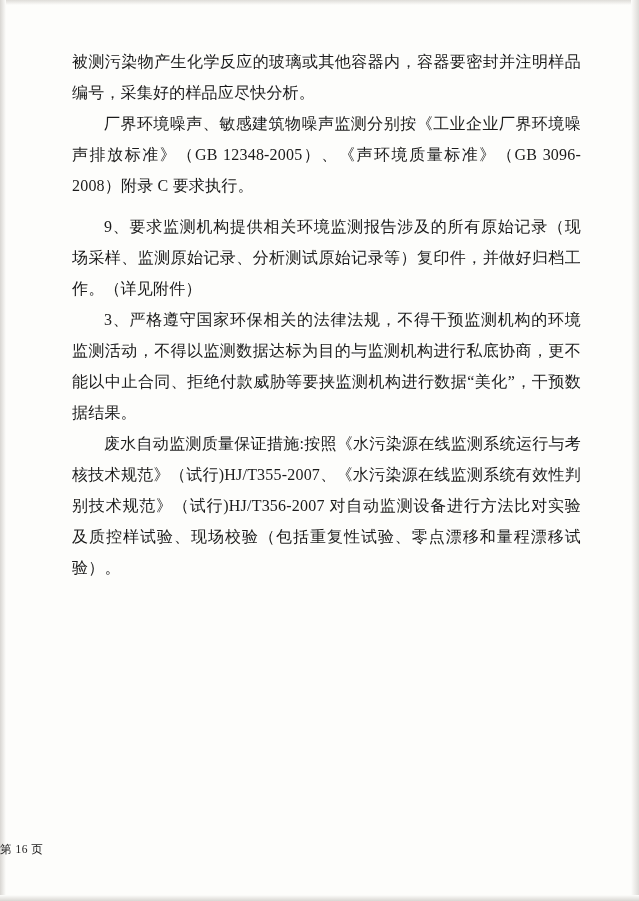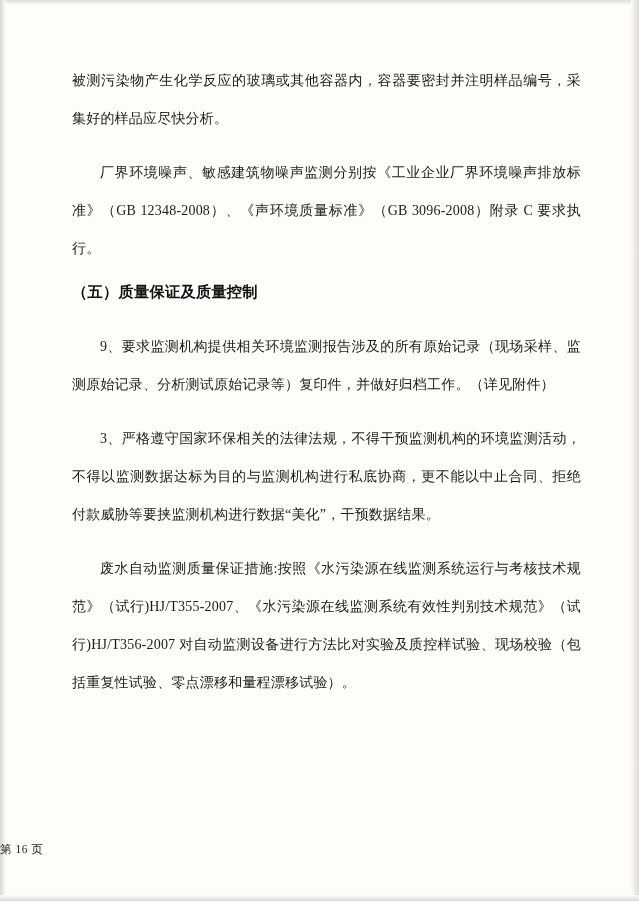--- a/index.html
+++ b/index.html
@@ -46,23 +46,23 @@
     height: 6px;
     background: linear-gradient(to top, #d9d7d3, #fdfdfb);
   }
   .content {
     position: absolute;
     left: 72px;
     right: 58px;
     top: 46px;
   }
   p.para {
-    margin: 16px 0 0 0;
-    font-size: 14px;
-    line-height: 38px;
+    margin: 0 0 0 0;
+    font-size: 16px;
+    line-height: 31px;
     color: #1b1b1b;
     text-align: justify;
     text-justify: inter-ideograph;
     letter-spacing: 0.2px;
   }
   p.indent {
     text-indent: 2em;
   }
   p.heading {
     margin: 0;
@@ -95,25 +95,24 @@
   <div class="scan-edge-top"></div>
   <div class="scan-edge-left"></div>
   <div class="scan-edge-right"></div>
   <div class="scan-edge-bottom"></div>
 
   <div class="content">
 
     <p class="para">被测污染物产生化学反应的玻璃或其他容器内，容器要密封并注明样品编号，采集好的样品应尽快分析。</p>
 
 
-    <p class="para indent">厂界环境噪声、敏感建筑物噪声监测分别按《工业企业厂界环境噪声排放标准》（GB 12348-2008）、《声环境质量标准》（GB 3096-2008）附录 C 要求执行。</p>
+    <p class="para indent">厂界环境噪声、敏感建筑物噪声监测分别按《工业企业厂界环境噪声排放标准》（GB 12348-2005）、《声环境质量标准》（GB 3096-2008）附录 C 要求执行。</p>
 
     <div class="gap-m"></div>
 
-    <p class="heading">（五）质量保证及质量控制</p>
 
     <div class="gap-s"></div>
 
     <p class="para indent">9、要求监测机构提供相关环境监测报告涉及的所有原始记录（现场采样、监测原始记录、分析测试原始记录等）复印件，并做好归档工作。（详见附件）</p>
 
 
     <p class="para indent">3、严格遵守国家环保相关的法律法规，不得干预监测机构的环境监测活动，不得以监测数据达标为目的与监测机构进行私底协商，更不能以中止合同、拒绝付款威胁等要挟监测机构进行数据“美化”，干预数据结果。</p>
 
 
     <p class="para indent">废水自动监测质量保证措施:按照《水污染源在线监测系统运行与考核技术规范》（试行)HJ/T355-2007、《水污染源在线监测系统有效性判别技术规范》（试行)HJ/T356-2007 对自动监测设备进行方法比对实验及质控样试验、现场校验（包括重复性试验、零点漂移和量程漂移试验）。</p>

